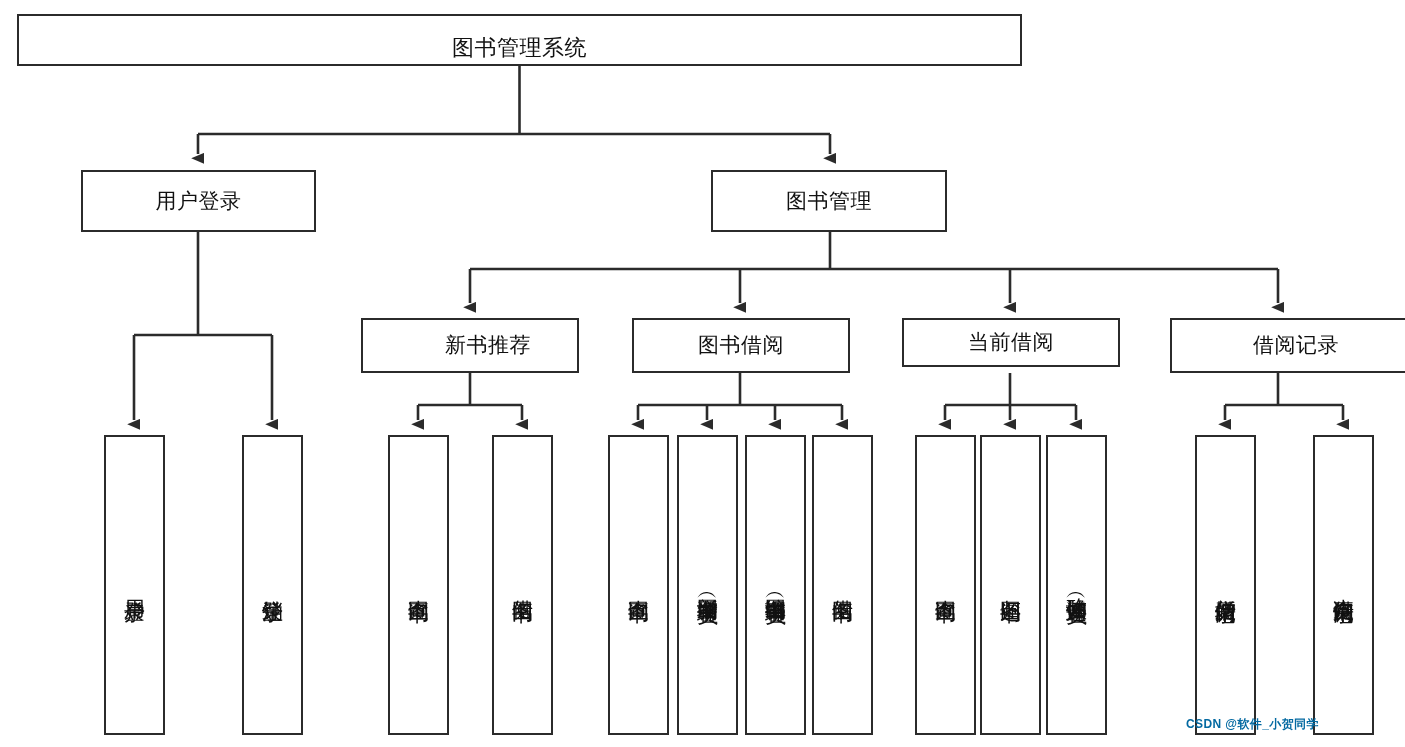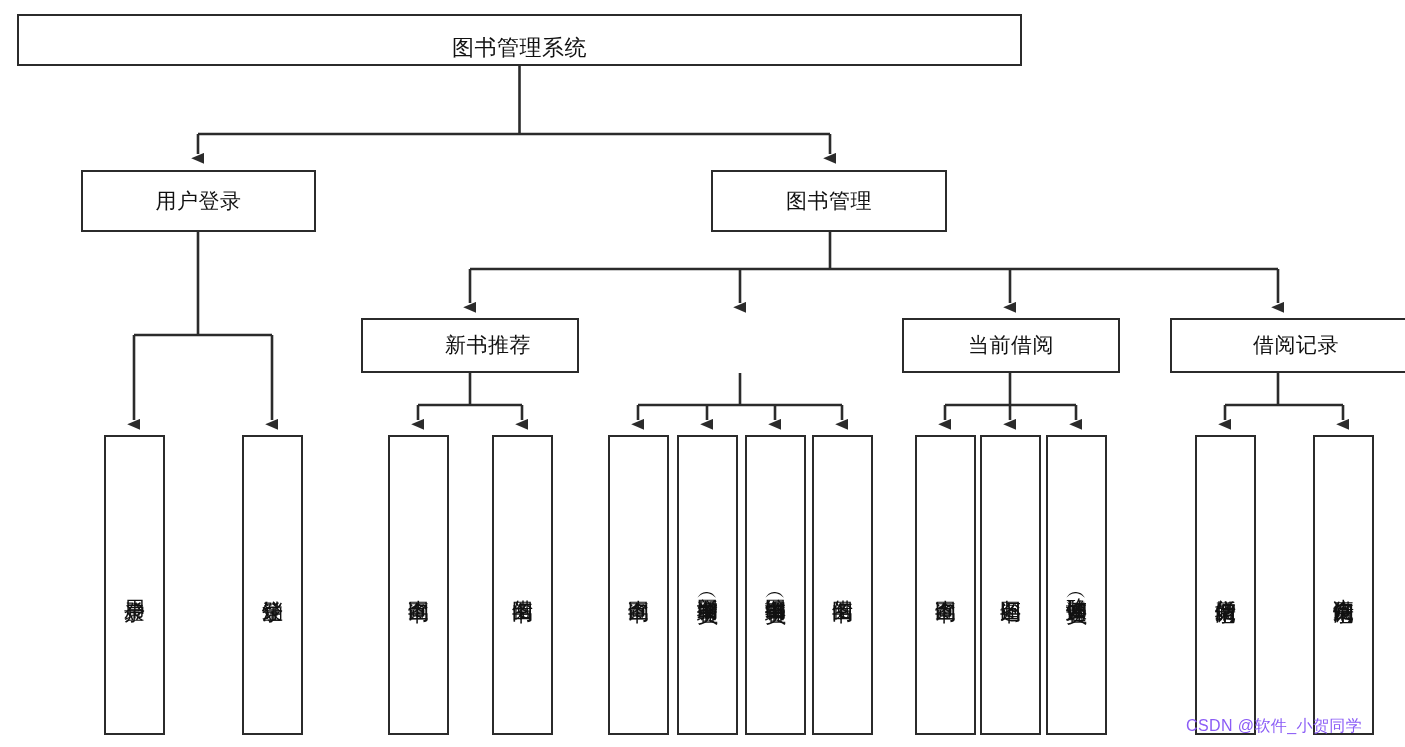--- a/index.html
+++ b/index.html
@@ -56,25 +56,26 @@
     text-orientation:upright;
     font-size:21px;
     line-height:1.34;
     letter-spacing:1px;
     max-height:288px;
   }
   .watermark{
     position:absolute;
     left:1186px;
     top:716px;
-    font-size:16px;
-    color:#8b5cf6;
+    font-size:12px;
+    color:#0369a1;
     white-space:nowrap;
     z-index:3;
     letter-spacing:0.4px;
+    font-weight:bold;
   }
 </style>
 </head>
 <body>
 
 <div id="diagram">
 
   <svg id="wires" width="1405" height="747" viewBox="0 0 1405 747" aria-hidden="true">
     <defs>
       <marker id="arw" markerWidth="11" markerHeight="13" refX="1.2" refY="6.2" orient="auto" markerUnits="userSpaceOnUse">
@@ -134,22 +135,25 @@
   </div>
 
   <div class="node horiz" style="left:711px; top:170px; width:236px; height:62px;">
     <span class="label">图书管理</span>
   </div>
 
   <div class="node horiz" style="left:361px; top:318px; width:218px; height:55px;padding-left:36px;">
     <span class="label">新书推荐</span>
   </div>
 
-
-  <div class="node horiz" style="left:902px; top:318px; width:218px; height:55px;">
+  <div class="node horiz" style="left:632px; top:318px; width:218px; height:55px;">
+    <span class="label">图书借阅</span>
+  </div>
+
+  <div class="node horiz" style="left:902px; top:318px; width:218px; height:49px;">
     <span class="label">当前借阅</span>
   </div>
 
   <div class="node horiz" style="left:1170px; top:318px; width:252px; height:55px;">
     <span class="label">借阅记录</span>
   </div>
 
   <div class="node vert" style="left:104px; top:435px; width:61px; height:300px;">
     <span class="label">用户登录</span>
   </div>

